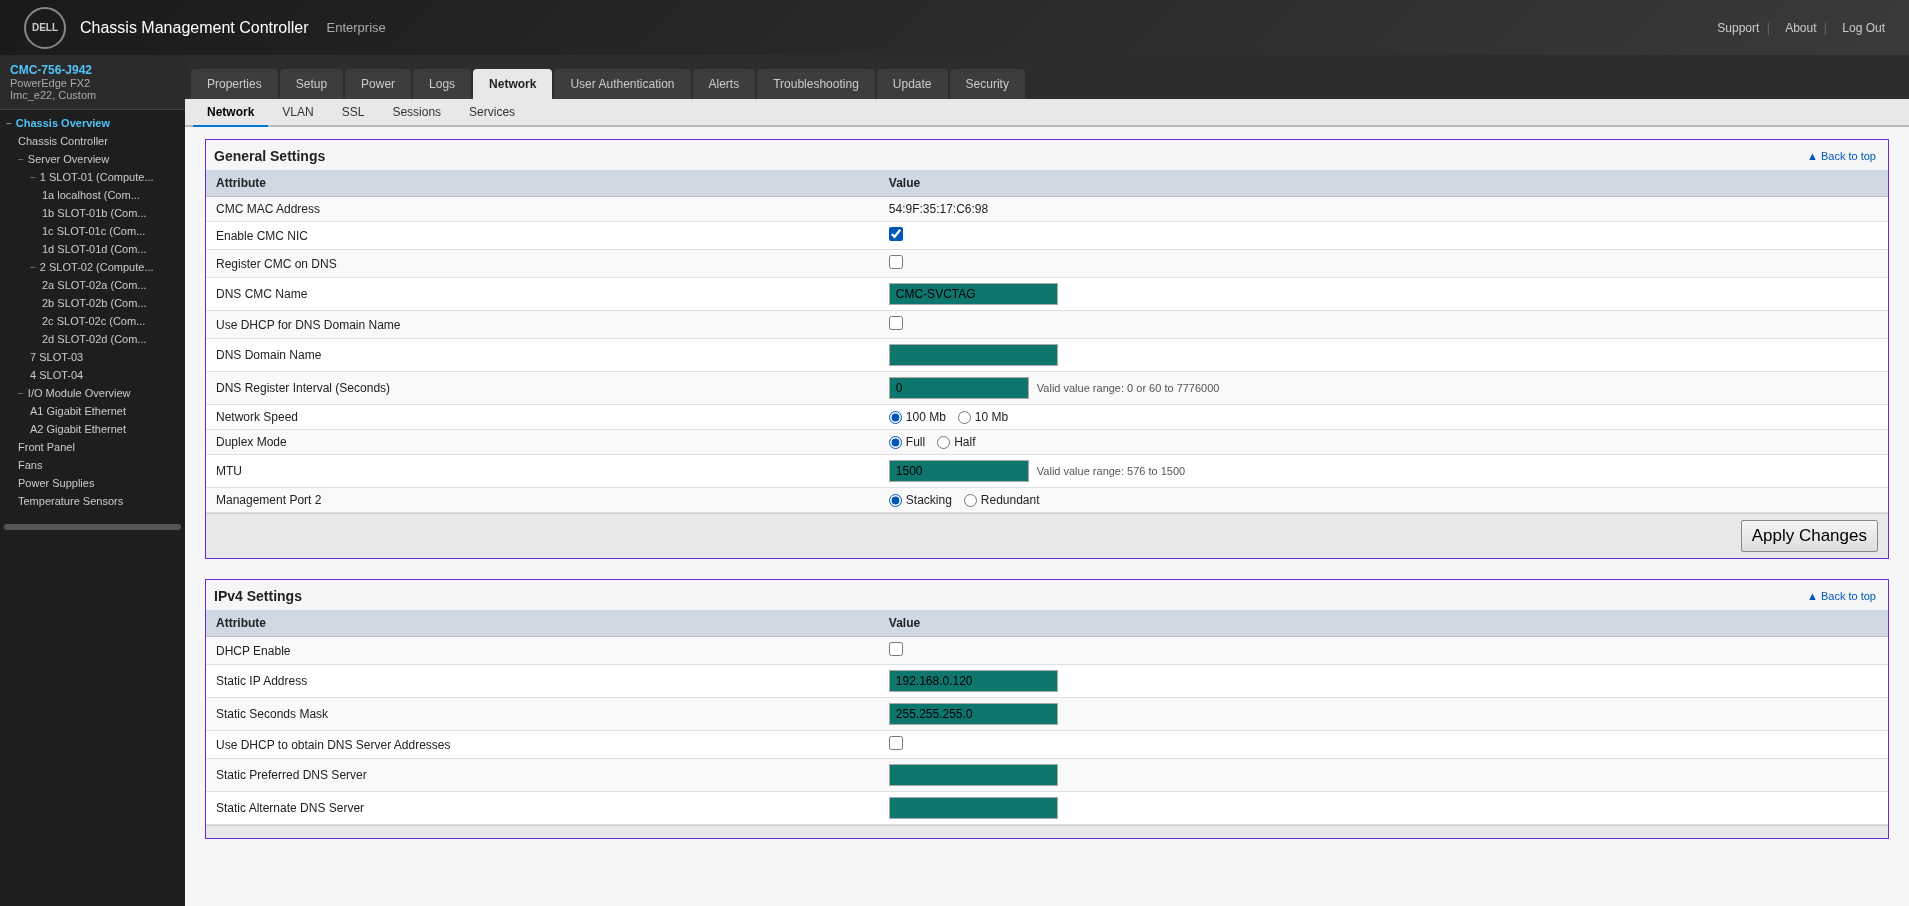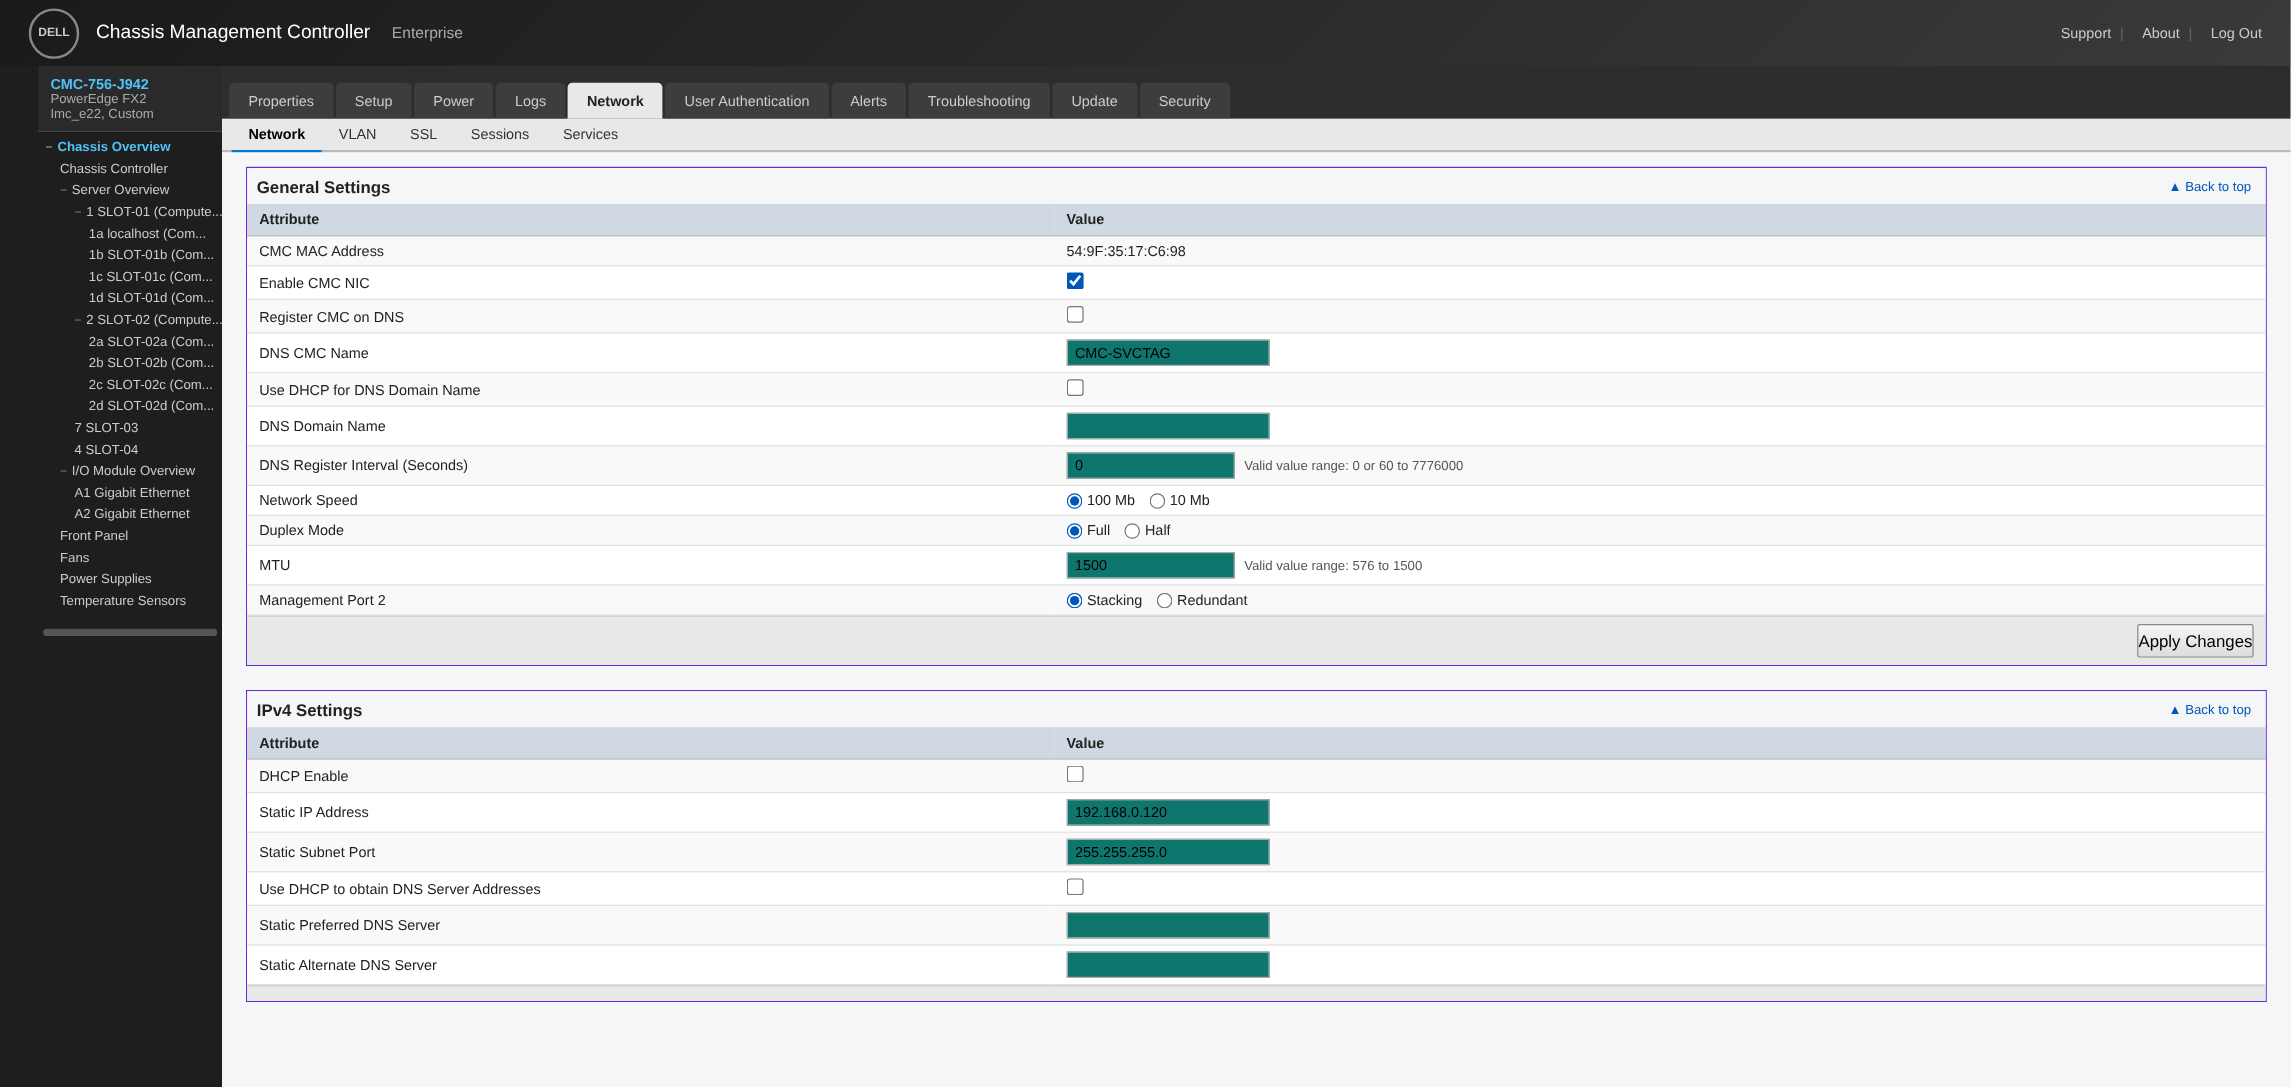--- a/index.html
+++ b/index.html
@@ -30,21 +30,20 @@
 
     
     #layout { display: flex; height: calc(100vh - 55px); }
     #sidebar {
       width: 185px; min-width: 185px;
       background: #1e1e1e;
       color: #ccc;
       font-size: 11px;
       overflow-y: auto;
       padding-bottom: 20px;
-      padding-left: 32px;
     }
     .sidebar-device-info {
       background: #2a2a2a;
       padding: 8px 10px;
       border-bottom: 1px solid #444;
     }
     .sidebar-device-info .dev-name { color: #4fc3f7; font-size: 12px; font-weight: bold; }
     .sidebar-device-info .dev-model { color: #aaa; font-size: 11px; }
     .sidebar-device-info .dev-tag { color: #aaa; font-size: 11px; }
     .sidebar-tree { padding: 4px 0; }
@@ -144,22 +143,22 @@
     .valid-range { font-size: 11px; color: #555; margin-left: 8px; }
 
     
     .table-footer {
       background: #e8e8e8;
       padding: 6px 10px;
       text-align: right;
       border-top: 1px solid #ccc;
     }
     .btn {
-      padding: 5px 0;
-      font-size: 14px;
+      padding: 5px 10px;
+      font-size: 17px;
       border: 1px solid #888;
       background: linear-gradient(#f5f5f5, #ddd);
       cursor: pointer;
       border-radius: 2px;
       margin-left: 22px;
     }
 
     
     ::-webkit-scrollbar { width: 8px; height: 8px; }
     ::-webkit-scrollbar-track { background: #ddd; }
@@ -367,21 +366,21 @@
           <tbody id="ipv4-settings-tbody">
               <tr>
                 <td>DHCP Enable</td>
                 <td><input type="checkbox" style=""></td>
               </tr>
               <tr>
                 <td>Static IP Address</td>
                 <td><input type="text" value="192.168.0.120" style=""></td>
               </tr>
               <tr>
-                <td>Static Subnet Port</td>
+                <td>Static Seconds Mask</td>
                 <td><input type="text" value="255.255.255.0" style=""></td>
               </tr>
               <tr>
                 <td>Use DHCP to obtain DNS Server Addresses</td>
                 <td><input type="checkbox" style=""></td>
               </tr>
               <tr>
                 <td>Static Preferred DNS Server</td>
                 <td><input type="text" style=""></td>
               </tr>

